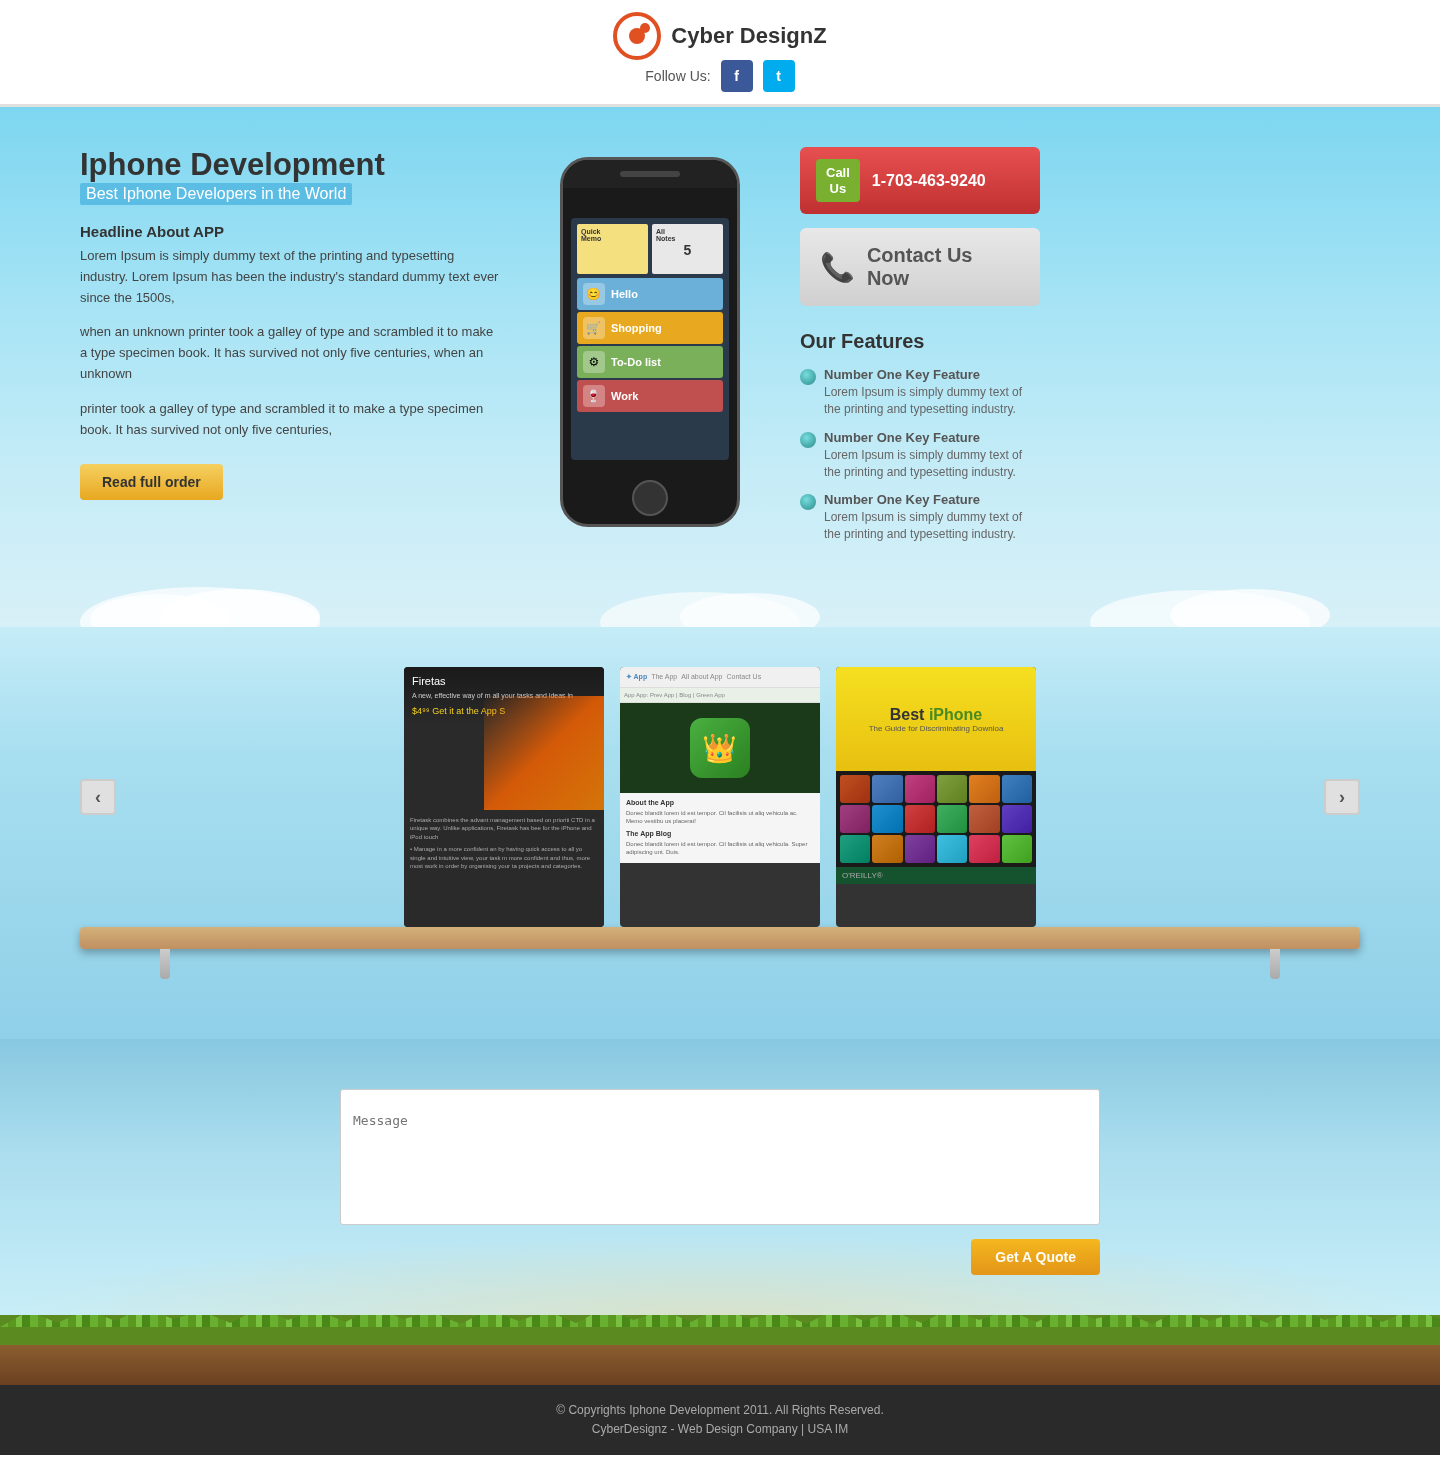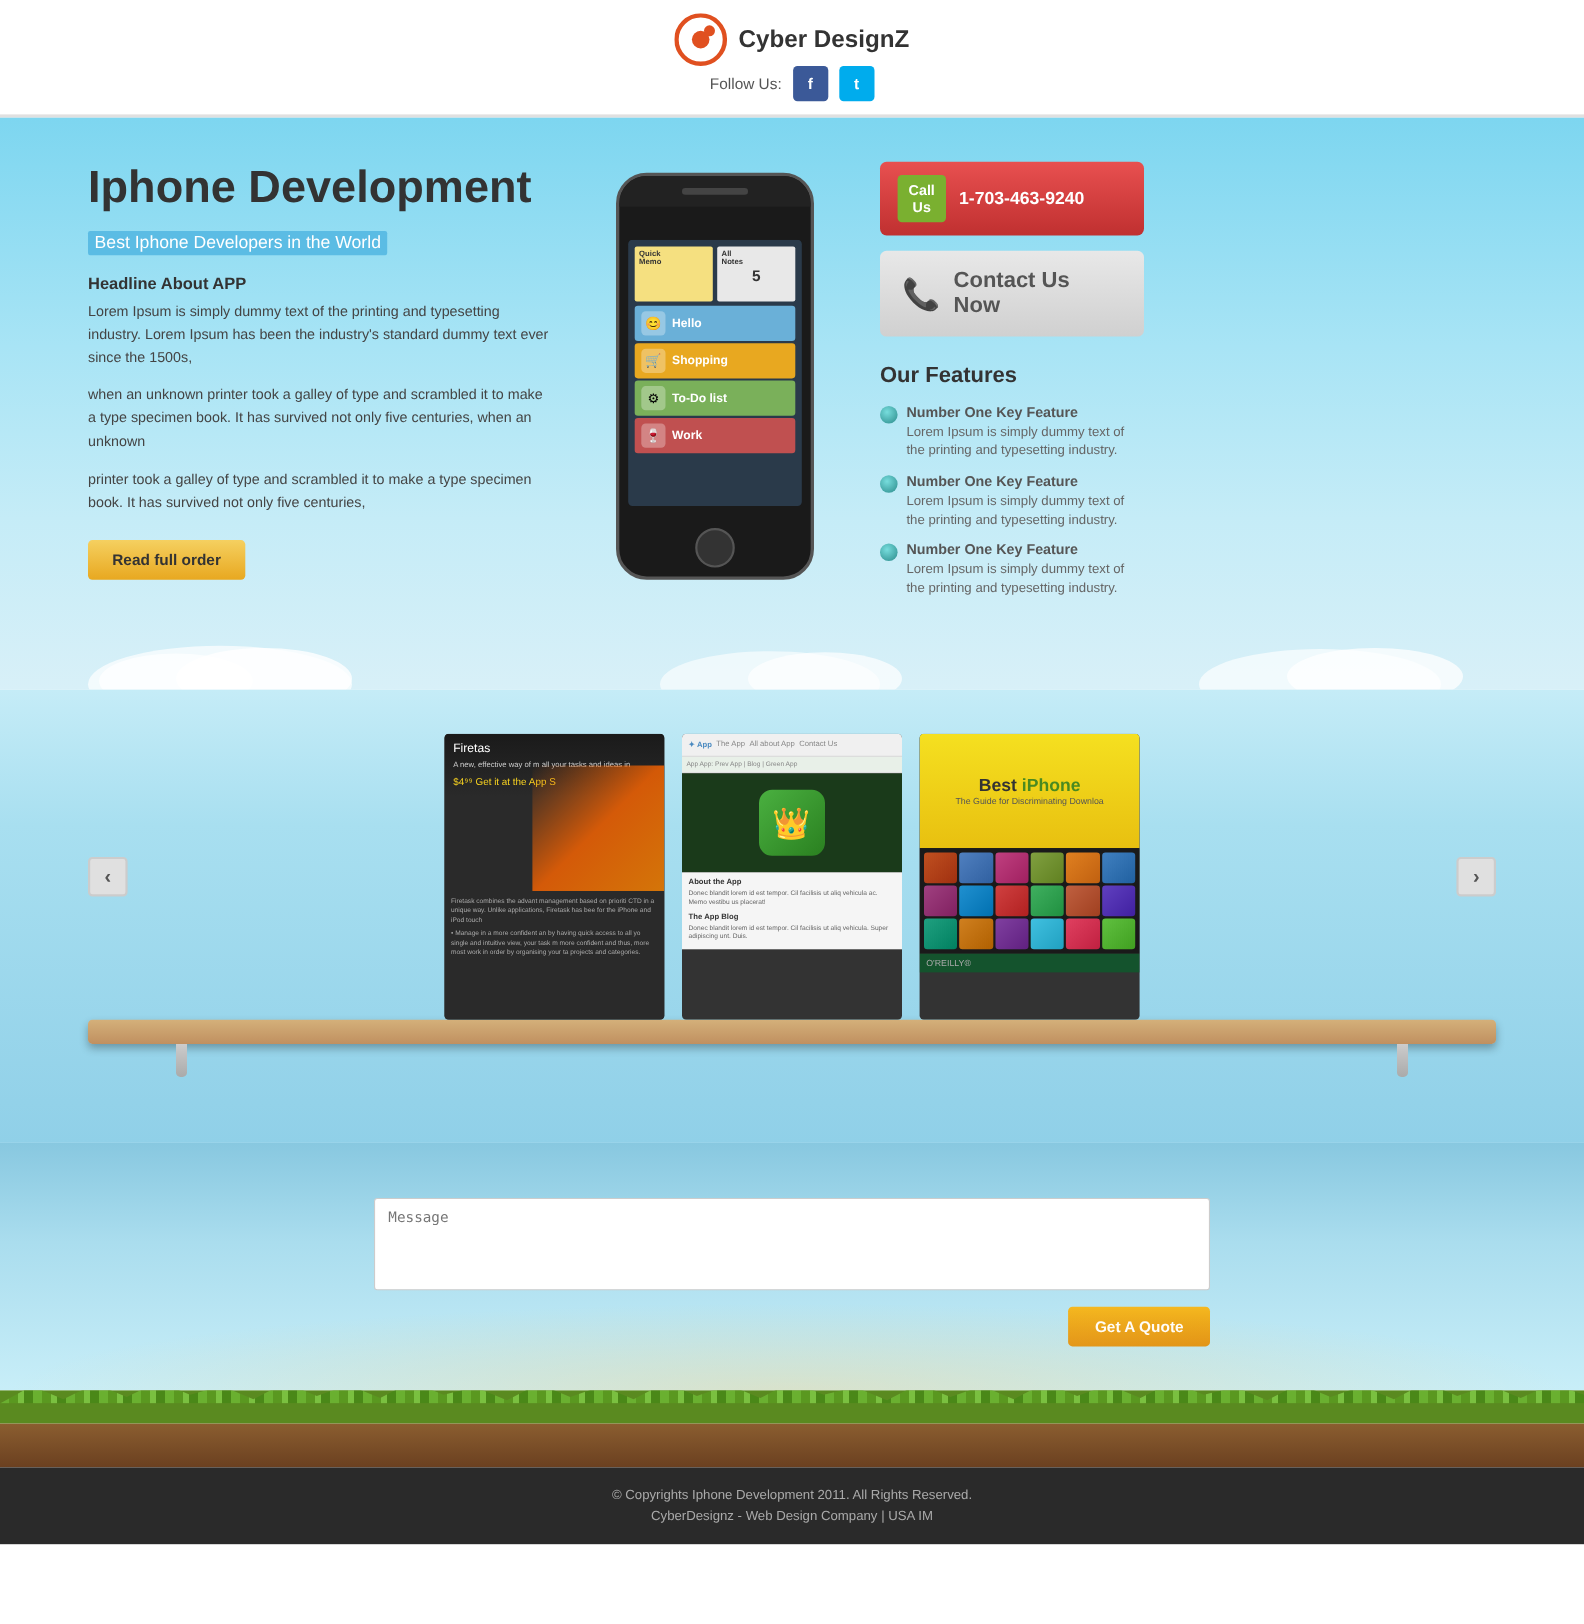--- a/index.html
+++ b/index.html
@@ -64,24 +64,24 @@
     .hero-inner {
       display: flex;
       gap: 40px;
       align-items: flex-start;
     }
     .hero-left {
       flex: 1;
       max-width: 420px;
     }
     .hero-title {
-      font-size: 41px;
+      font-size: 31px;
       font-weight: bold;
       color: #333;
-      margin-bottom: 16px;
+      margin-bottom: 0;
     }
     .hero-subtitle {
       font-size: 16px;
       color: #fff;
       background: #5bbce4;
       display: inline-block;
       padding: 2px 6px;
       margin-bottom: 18px;
       border-radius: 2px;
     }
@@ -378,22 +378,22 @@
       width: 100%;
       padding: 10px 12px;
       border: 1px solid #ccc;
       border-radius: 3px;
       font-size: 13px;
       color: #888;
       background: #fff;
     }
     .form-textarea {
       width: 100%;
-      height: 84px;
-      padding: 10px 12px;
+      height: 136px;
+      padding: 23px 12px;
       border: 1px solid #ccc;
       border-radius: 3px;
       font-size: 13px;
       color: #be185d;
       background: #fff;
       resize: none;
     }
     .quote-btn {
       background: linear-gradient(to bottom, #f5b820, #e09010);
       border: none;

